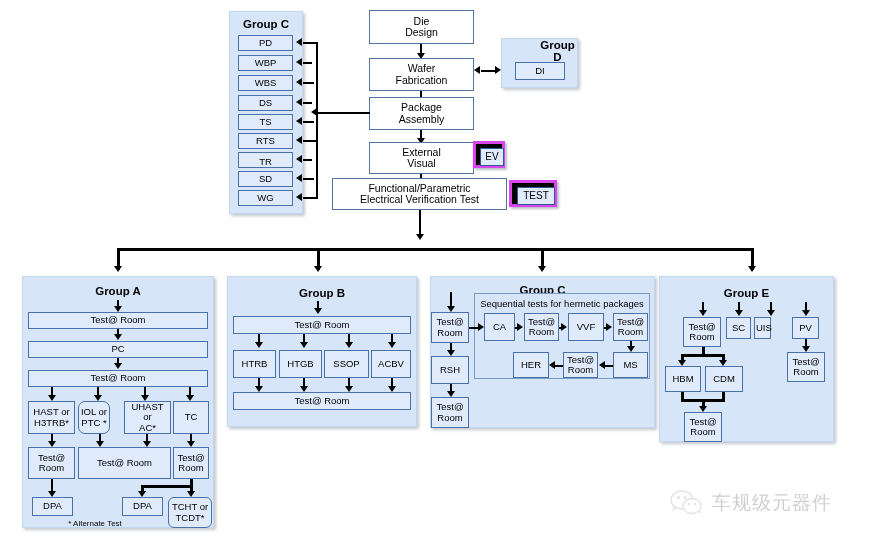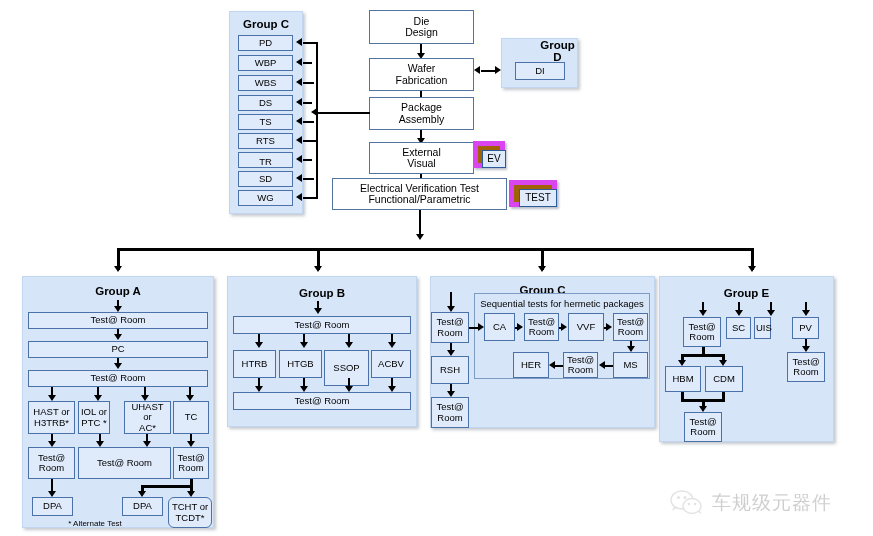--- a/index.html
+++ b/index.html
@@ -37,22 +37,22 @@
     display:flex;align-items:center;justify-content:center;
     text-align:center;line-height:1.08;
     font-size:9.5px;color:#000;
     padding:0 1px;
   }
   .box span{display:block;width:100%;}
   .box.tint{background:#dfeafb;}
   .box.flow{background:#ffffff;font-size:10.5px;border:1.7px solid #52749f;}
   .box.chip{background:#dfeafb;font-size:10px;border:1.7px solid #2c5b9a;}
   .badgewrap{
-    position:absolute;background:#a16207;
-    border:5px solid #d946ef;
+    position:absolute;background:#000000;
+    border:3px solid #d946ef;
     box-shadow:1.5px 1.5px 2px rgba(120,130,145,.5);
   }
 
   
   .ln{position:absolute;background:#000;}
   .ln.v{width:2px;}
   .ln.h{height:2px;}
   .arrow-d,.arrow-u,.arrow-l,.arrow-r{position:absolute;width:0;height:0;}
   .arrow-d{border-left:4.5px solid transparent;border-right:4.5px solid transparent;border-top:6.5px solid #000;}
   .arrow-l{border-top:4.5px solid transparent;border-bottom:4.5px solid transparent;border-right:6.5px solid #000;}
@@ -110,22 +110,22 @@
       <span>External</span>
       <span>Visual</span>
     </span>
   </div>
 
   <div class="abs ln v" style="left:420px;top:174px;height:8px;"></div>
   <div class="abs arrow-d" style="left:416.5px;top:180px;"></div>
 
   <div class="abs box flow" style="left:332px;top:178px;width:175px;height:32px;">
     <span>
+      <span>Functional/Parametric</span>
       <span>Electrical Verification Test</span>
-      <span>Functional/Parametric</span>
     </span>
   </div>
 
   <div class="abs badgewrap" style="left:473px;top:141px;width:32px;height:27px;">
     <div class="abs box chip" style="left:4px;top:4px;width:24px;height:18px;">
       <span>EV</span>
     </div>
   </div>
 
   <div class="abs badgewrap" style="left:509px;top:180px;width:48px;height:27px;">
@@ -240,21 +240,21 @@
   <div class="abs arrow-d" style="left:140.5px;top:395px;"></div>
   <div class="abs ln v" style="left:189px;top:387px;height:10px;"></div>
   <div class="abs arrow-d" style="left:185.5px;top:395px;"></div>
 
   <div class="abs box tint" style="left:28px;top:401px;width:47px;height:33px;">
     <span>
       <span>HAST or</span>
       <span>H3TRB*</span>
     </span>
   </div>
-  <div class="abs box tint" style="left:78px;top:401px;width:32px;height:33px;">
+  <div class="abs box tint" style="left:78px;top:401px;width:32px;height:33px;border-radius:7px;">
     <span>
       <span>IOL or</span>
       <span>PTC *</span>
     </span>
   </div>
   <div class="abs box tint" style="left:124px;top:401px;width:47px;height:33px;">
     <span>
       <span>UHAST or</span>
       <span>AC*</span>
     </span>
@@ -332,21 +332,21 @@
   <div class="abs arrow-d" style="left:344.5px;top:342px;"></div>
   <div class="abs ln v" style="left:391px;top:334px;height:10px;"></div>
   <div class="abs arrow-d" style="left:387.5px;top:342px;"></div>
 
   <div class="abs box tint" style="left:233px;top:350px;width:43px;height:28px;">
       <span>HTRB</span>
     </div>
   <div class="abs box tint" style="left:279px;top:350px;width:43px;height:28px;">
       <span>HTGB</span>
     </div>
-  <div class="abs box tint" style="left:324px;top:350px;width:45px;height:36px;">
+  <div class="abs box tint" style="left:324px;top:350px;width:45px;height:28px;">
       <span>SSOP</span>
     </div>
   <div class="abs box tint" style="left:371px;top:350px;width:40px;height:28px;">
       <span>ACBV</span>
     </div>
 
   <div class="abs ln v" style="left:258px;top:378px;height:10px;"></div>
   <div class="abs arrow-d" style="left:254.5px;top:386px;"></div>
   <div class="abs ln v" style="left:303px;top:378px;height:10px;"></div>
   <div class="abs arrow-d" style="left:299.5px;top:386px;"></div>

